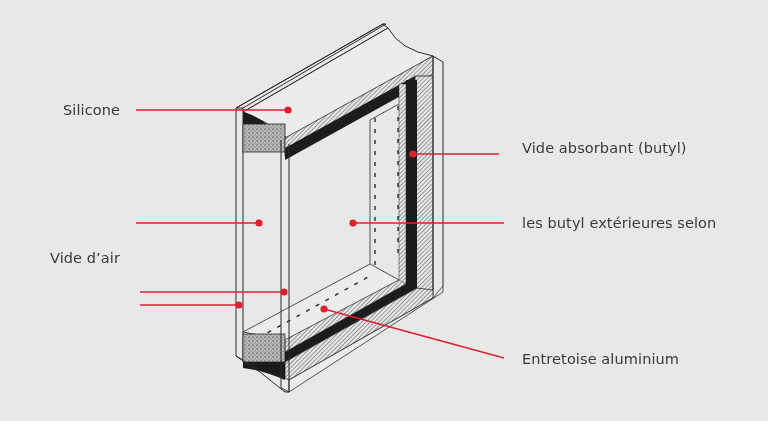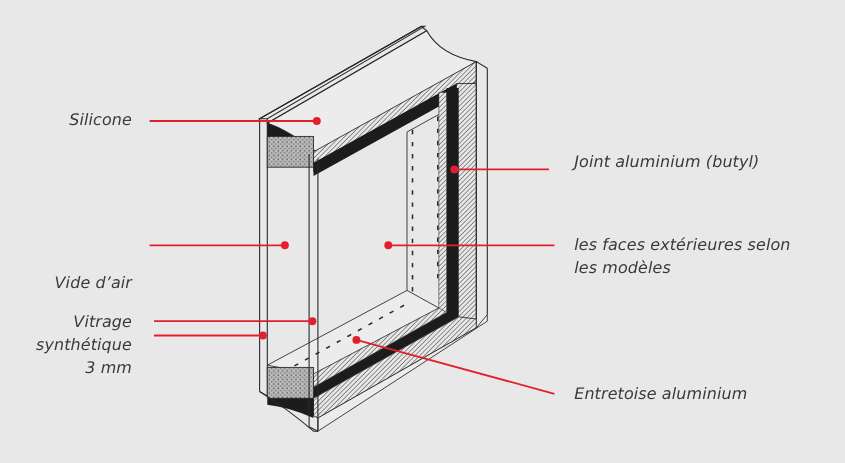--- a/index.html
+++ b/index.html
@@ -2,21 +2,21 @@
 <html><head>
   <meta charset="utf-8">
   <style>
     html, body { margin: 0; padding: 0; }
     body {
       width: 768px; height: 421px; overflow: hidden;
       background: #e8e8e8;
       font-family: "DejaVu Sans", sans-serif;
       position: relative;
     }
-    .stage { position: absolute; left: 0; top: 0; width: 768px; height: 421px; font-style: italic; }
+    .stage { position: absolute; left: 0; top: 0; width: 768px; height: 421px; }
     svg.diagram { position: absolute; left: 0; top: 0; }
     .label {
       position: absolute;
       color: #3a3a3a;
       font-size: 14.5px;
       line-height: 20px;
       letter-spacing: 0.1px;
       white-space: nowrap;
     }
     .label.right-align { text-align: right; }
@@ -119,32 +119,26 @@
   </svg>
 
   <div class="label right-align" style="right:648px; top:100px;">
     <span>Silicone</span>
   </div>
 
   <div class="label right-align" style="right:648px; top:213px;margin-top:35px;">
     <span>Vide d’air</span>
   </div>
 
-  <div class="label right-align" style="right:648px; top:283px; line-height:21px;">
-    <span>Vitrage</span>
-    <span>synthétique</span>
-    <span>3 mm</span>
-  </div>
 
   <div class="label" style="left:522px; top:138px;">
-    <span>Joint aluminium (butyl)</span>
+    <span>Vide absorbant (butyl)</span>
   </div>
 
   <div class="label" style="left:522px; top:213px; line-height:21px;">
-    <span>les faces extérieures selon</span>
-    <span>les modèles</span>
+    <span>les butyl extérieures selon</span>
   </div>
 
   <div class="label" style="left:522px; top:349px;">
     <span>Entretoise aluminium</span>
   </div>
 
 </div>
 
 </body></html>

